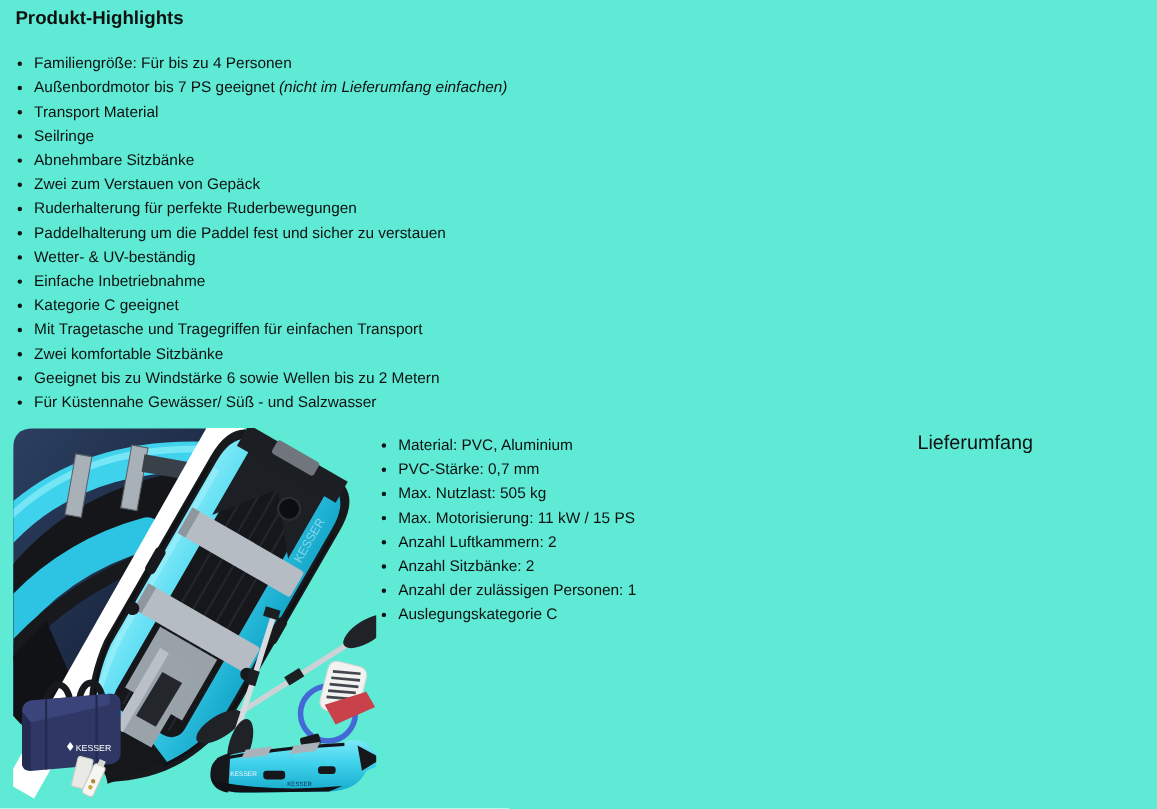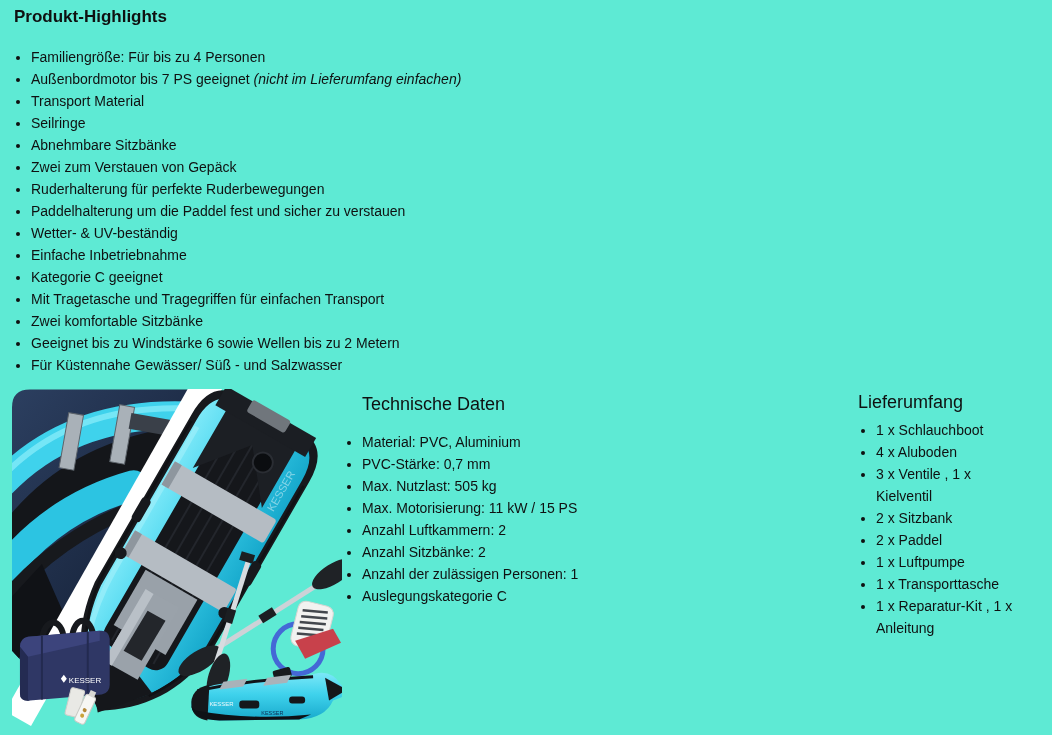--- a/index.html
+++ b/index.html
@@ -22,21 +22,21 @@
   .bottom{position:absolute; left:0; top:389px; width:1052px; height:346px;}
   .img-wrap{position:absolute; left:12px; top:0; width:330px; height:346px;}
   .col h3{
     margin:0; font-size:18px; font-weight:400; line-height:22px; color:#0f1111;
   }
   .tech{position:absolute; left:334px; top:4px; width:320px;}
   .tech h3{margin:0 0 16px 28px;}
   .tech ul, .delivery ul{
     margin:0; padding:0 0 0 28px; font-size:14px; line-height:22px; color:#0f1111;
   }
-  .delivery{position:absolute; left:848px; top:2px; width:180px;}
+  .delivery{position:absolute; left:824px; top:2px; width:180px;}
   .delivery h3{margin:0 0 6px 10px;}
 </style>
 </head>
 <body>
 
 <div class="page">
 
   <h2 class="hl-title">Produkt-Highlights</h2>
 
   <ul class="hl">
@@ -210,21 +210,20 @@
           <path d="M184,322 Q240,332 300,326 L288,331 L208,332 Q182,331 180,318 Z" fill="#0e1116"></path>
           <rect x="228" y="312" width="20" height="8" rx="3" fill="#15171b"></rect>
           <rect x="278" y="308" width="16" height="7" rx="3" fill="#15171b"></rect>
           <text x="198" y="317" font-size="6" fill="#ffffff" opacity="0.9">KESSER</text>
           <text x="250" y="326" font-size="5.5" fill="#0c2d52">KESSER</text>
         </g>
       </svg>
     </div>
 
     <section class="col tech">
-      <h3>Technische Daten</h3>
       <ul>
 
           <li>Material: PVC, Aluminium</li>
 
           <li>PVC-Stärke: 0,7 mm</li>
 
           <li>Max. Nutzlast: 505 kg</li>
 
           <li>Max. Motorisierung: 11 kW / 15 PS</li>
 
@@ -233,34 +232,16 @@
           <li>Anzahl Sitzbänke: 2</li>
 
           <li>Anzahl der zulässigen Personen: 1</li>
 
           <li>Auslegungskategorie C</li>
         </ul>
     </section>
 
     <section class="col delivery">
       <h3>Lieferumfang</h3>
-      <ul>
-
-          <li>1 x Schlauchboot</li>
-
-          <li>4 x Aluboden</li>
-
-          <li>3 x Ventile , 1 x Kielventil</li>
-
-          <li>2 x Sitzbank</li>
-
-          <li>2 x Paddel</li>
-
-          <li>1 x Luftpumpe</li>
-
-          <li>1 x Transporttasche</li>
-
-          <li>1 x Reparatur-Kit , 1 x Anleitung</li>
-        </ul>
     </section>
 
   </div>
 </div>
 
 </body></html>

